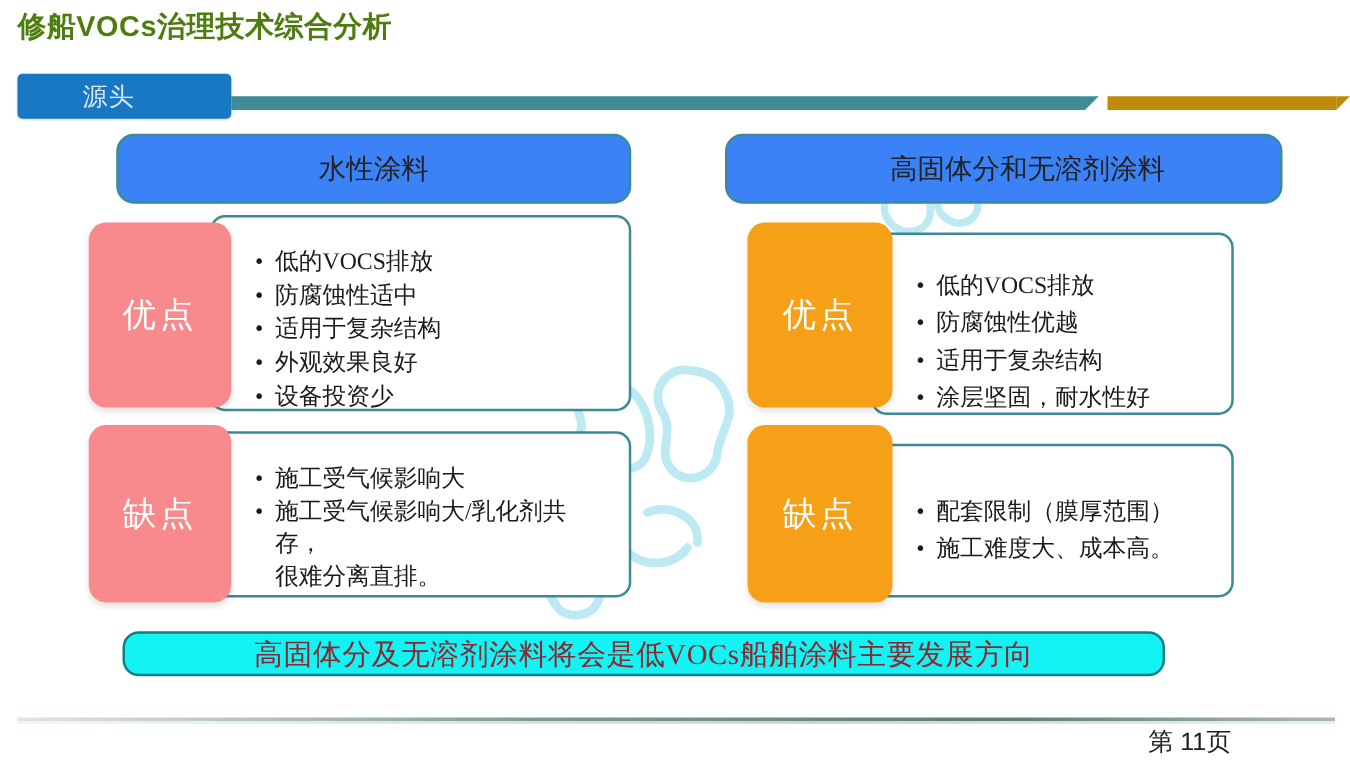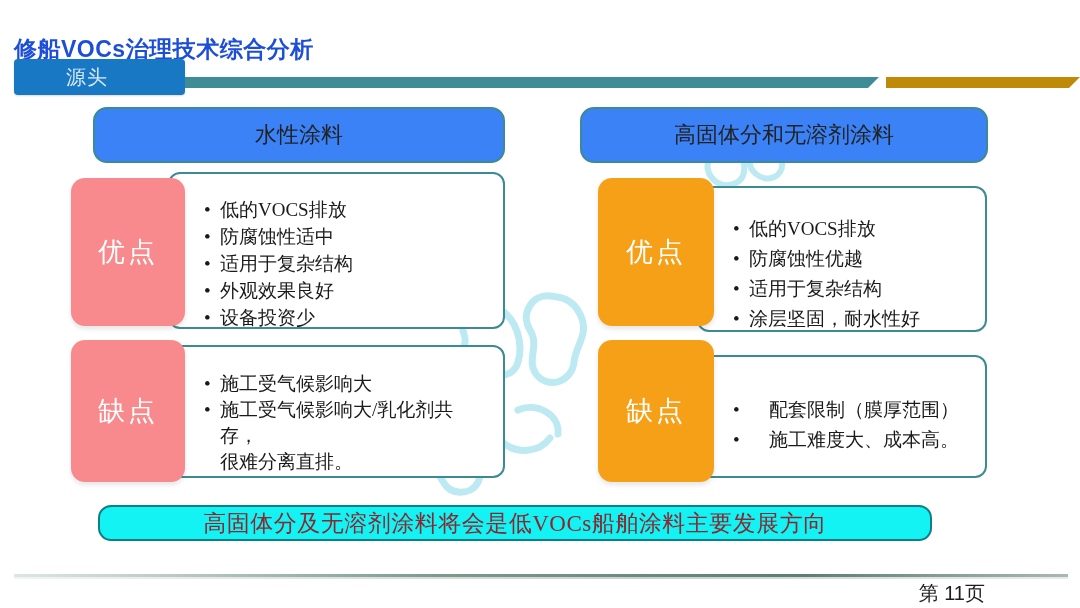--- a/index.html
+++ b/index.html
@@ -17,24 +17,23 @@
   }
 
   
   #slide-title {
     position: absolute;
     left: 14px;
     top: 6px;
     font-family: "Liberation Sans", "DejaVu Sans", sans-serif;
     font-size: 23px;
     font-weight: 700;
-    color: #1d4ed8;
+    color: #4d7c0f;
     letter-spacing: .5px;
     white-space: nowrap;
-    margin-top: 28px;
   }
 
   
   #ribbon-row {
     position: absolute;
     left: 0; top: 56px;
     width: 1080px; height: 44px;
   }
   #source-tab {
     position: absolute;
@@ -94,21 +93,21 @@
     border: 2px solid #3c8a96;
     border-radius: 14px;
     background: #3b82f6;
     display: flex;
     align-items: center;
     justify-content: center;
     font-size: 22px;
     color: #222222;
   }
   #header-left  { left: 93px;  top: 107px; width: 408px; height: 52px; }
-  #header-right { left: 580px; top: 107px; width: 404px; height: 52px; }
+  #header-right { left: 580px; top: 107px; width: 404px; height: 52px; padding-left: 38px; }
 
   
   .chip {
     position: absolute;
     border-radius: 14px;
     display: flex;
     align-items: center;
     justify-content: center;
     color: #ffffff;
     font-size: 27px;
@@ -154,21 +153,21 @@
   }
   .panel li::before {
     content: "•";
     position: absolute;
     left: 0; top: 0;
     font-size: 19px;
     color: #1a1a1a;
   }
   #panel-left-cons li { line-height: 26px; }
   #panel-right-pros li { line-height: 30px; }
-  #panel-right-cons li { line-height: 30px; text-align: right; }
+  #panel-right-cons li { line-height: 30px; }
   #panel-right-cons { padding-top: 26px; }
   #panel-left-cons  { padding-top: 12px; }
   #panel-right-pros { padding-top: 14px; }
 
   
   #conclusion-banner {
     position: absolute;
     left: 98px; top: 505px;
     width: 834px; height: 36px;
     background: #14f3f3;

